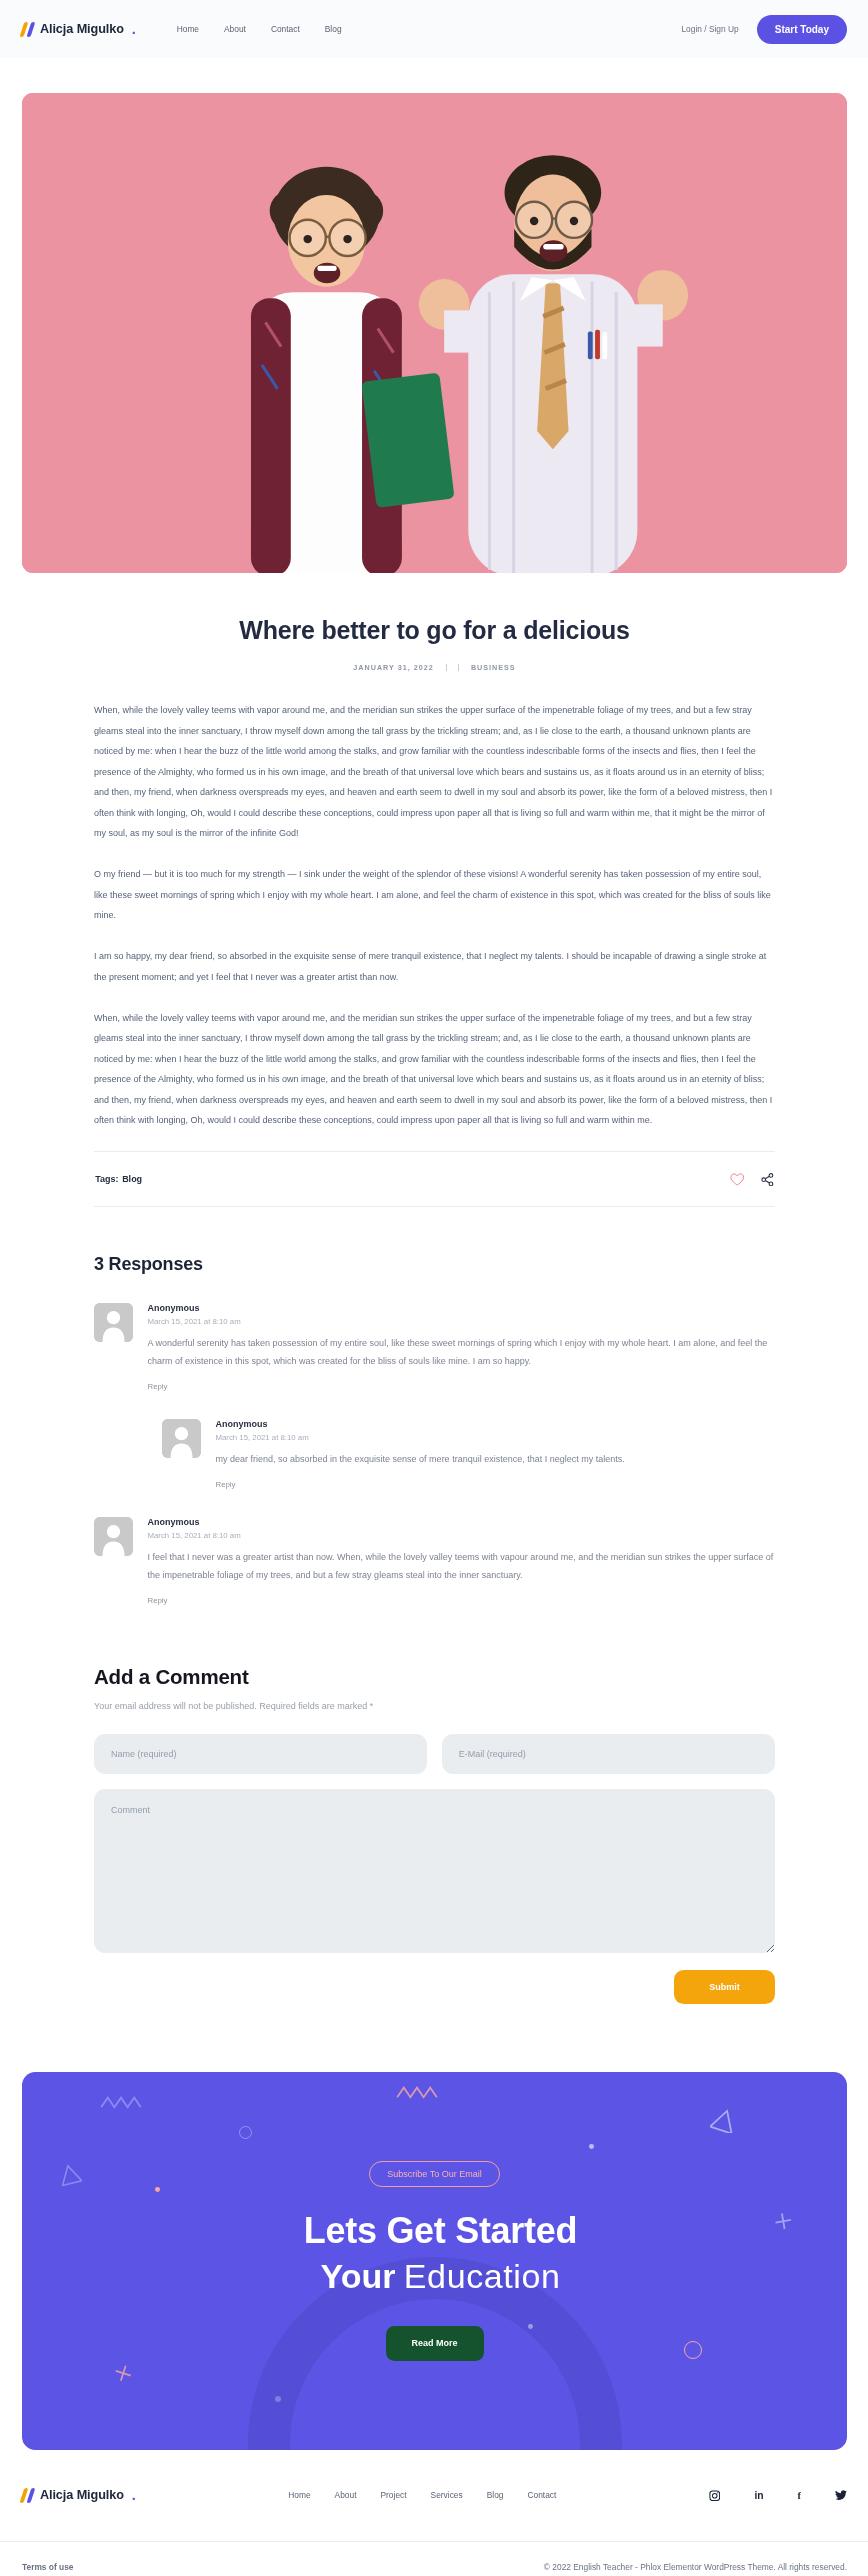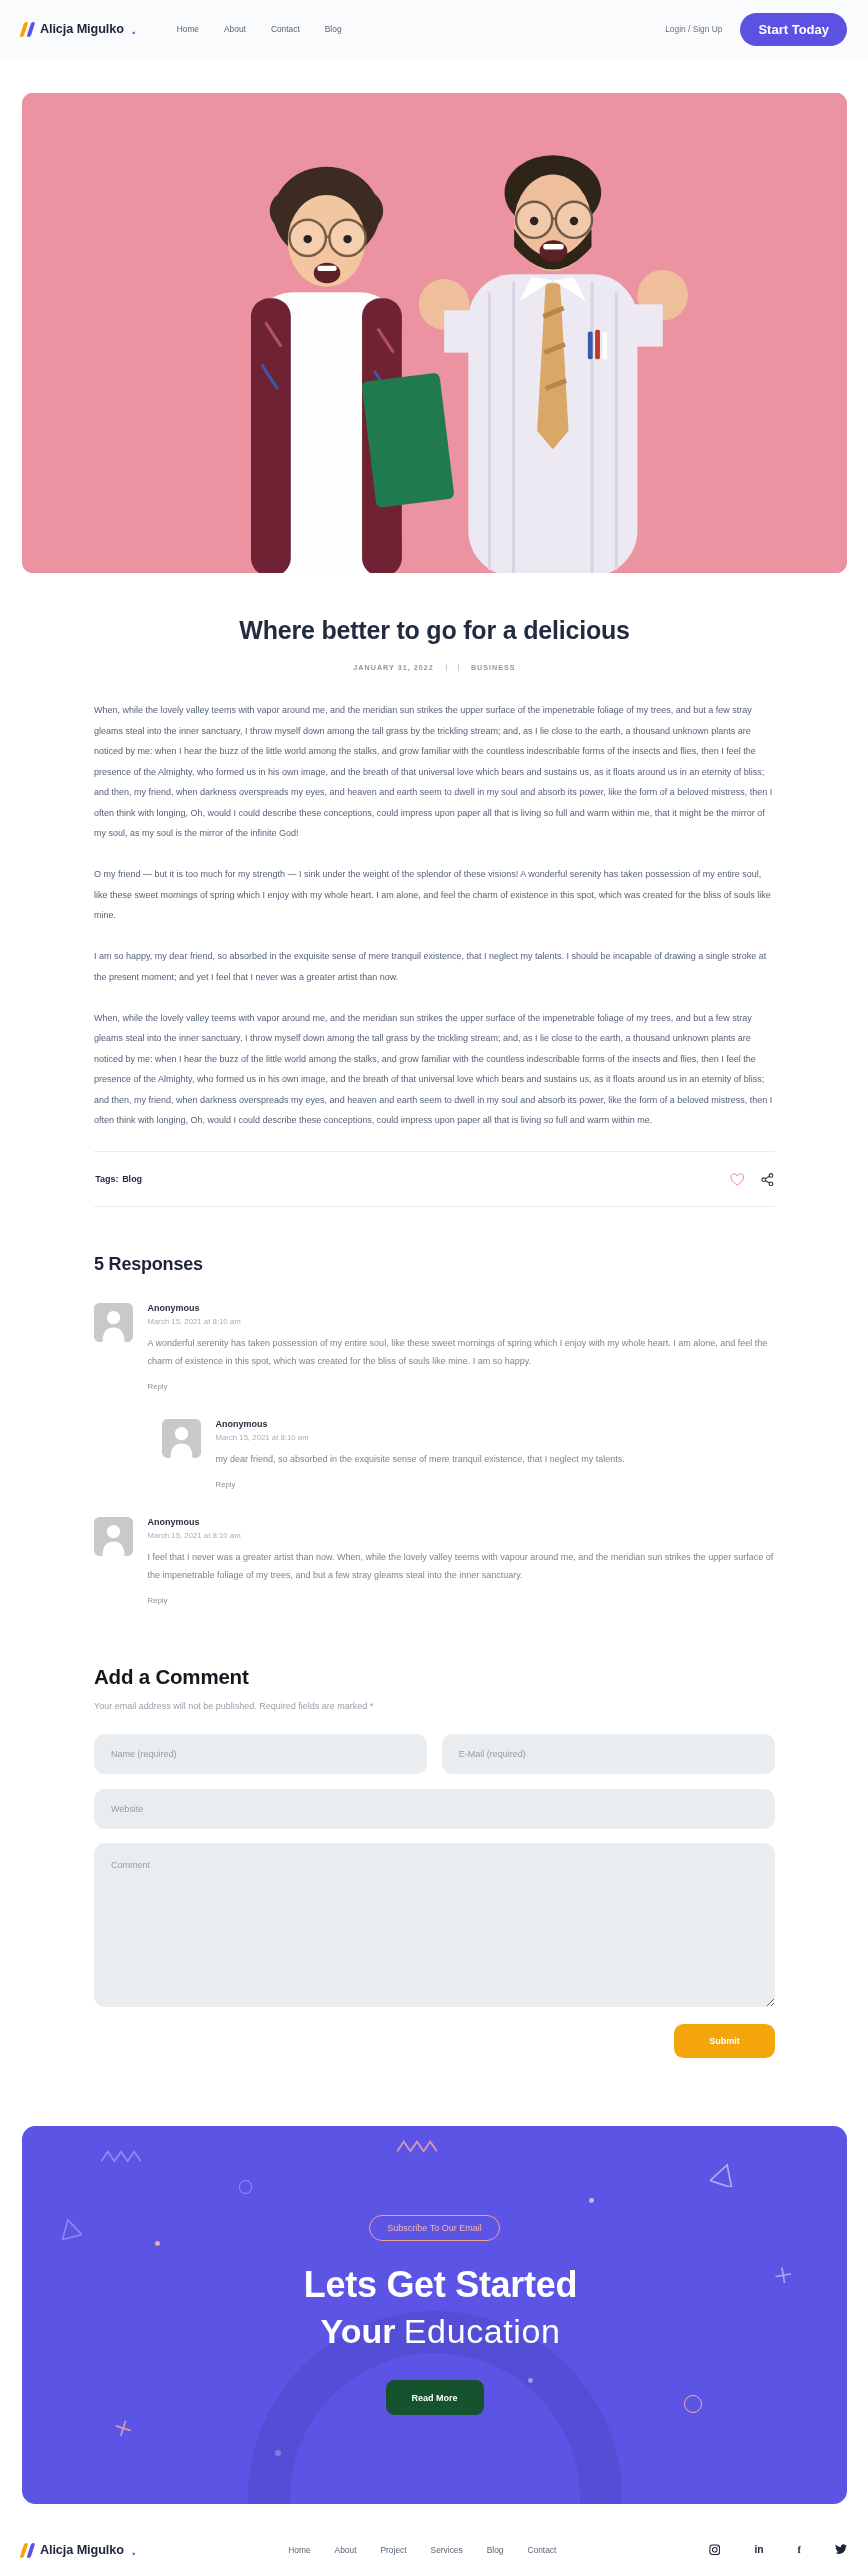--- a/index.html
+++ b/index.html
@@ -27,21 +27,21 @@
   .logo-mark i.bar-orange { background: #f5a302; }
   .logo-mark i.bar-purple { background: #5b51e2; }
   .logo-text { font-size: 12.7px; font-weight: 800; color: #20283c; letter-spacing: -0.1px; }
   .logo-dot { color: #5b51e2; font-size: 14.5px; font-weight: 800; margin-left: 0.6px; }
   .main-nav { margin-left: 41px; display: flex; gap: 25px; }
   .main-nav a { font-size: 8.4px; color: #5b6372; }
   .header-right { margin-left: auto; display: flex; align-items: center; gap: 18px; }
   .login-link { font-size: 8.4px; color: #6b7280; cursor: pointer; }
   .start-btn {
     background: #5b51e2; color: #fff; border: none; cursor: pointer;
-    font-size: 13px; font-weight: 600; font-family: inherit;
+    font-size: 10px; font-weight: 600; font-family: inherit;
     padding: 9px 18px; border-radius: 17px;
   }
 
   
   .hero {
     margin: 35px 22px 0;
     height: 480px; border-radius: 11px; overflow: hidden;
     background: #ec93a2;
   }
   .hero svg { display: block; width: 100%; height: 100%; }
@@ -270,21 +270,21 @@
           <circle cx="4.5" cy="11" r="3"></circle>
           <circle cx="16.5" cy="18" r="3"></circle>
           <line x1="7.2" y1="9.5" x2="13.9" y2="5.5"></line>
           <line x1="7.2" y1="12.5" x2="13.9" y2="16.5"></line>
         </svg>
       </span>
     </span>
   </div>
 
   <section class="responses">
-    <h2 class="responses-heading">5 Responses</h2>
+    <h2 class="responses-heading">3 Responses</h2>
 
     <div class="comment">
       <span class="avatar">
         <svg viewBox="0 0 64 64" width="39" height="39">
           <rect width="64" height="64" fill="#c9c9c9"></rect>
           <circle cx="32" cy="24" r="11" fill="#ffffff"></circle>
           <path d="M 14 64 Q 14 40 32 40 Q 50 40 50 64 Z" fill="#ffffff"></path>
         </svg>
       </span>
       <div>
@@ -329,23 +329,20 @@
   </section>
 
   <section class="add-comment">
     <h2 class="add-comment-heading">Add a Comment</h2>
     <p class="form-note">Your email address will not be published. Required fields are marked *</p>
 
     <form class="comment-form">
       <div class="form-row">
         <input class="field" type="text" placeholder="Name (required)" style="">
         <input class="field" type="text" placeholder="E-Mail (required)" style="">
-      </div>
-      <div class="form-row">
-        <input class="field" type="text" placeholder="Website" style="">
       </div>
       <div class="form-row">
         <textarea class="field" placeholder="Comment" style=""></textarea>
       </div>
       <div class="form-actions">
         <button class="submit-btn">Submit</button>
       </div>
     </form>
   </section>
 </main>

